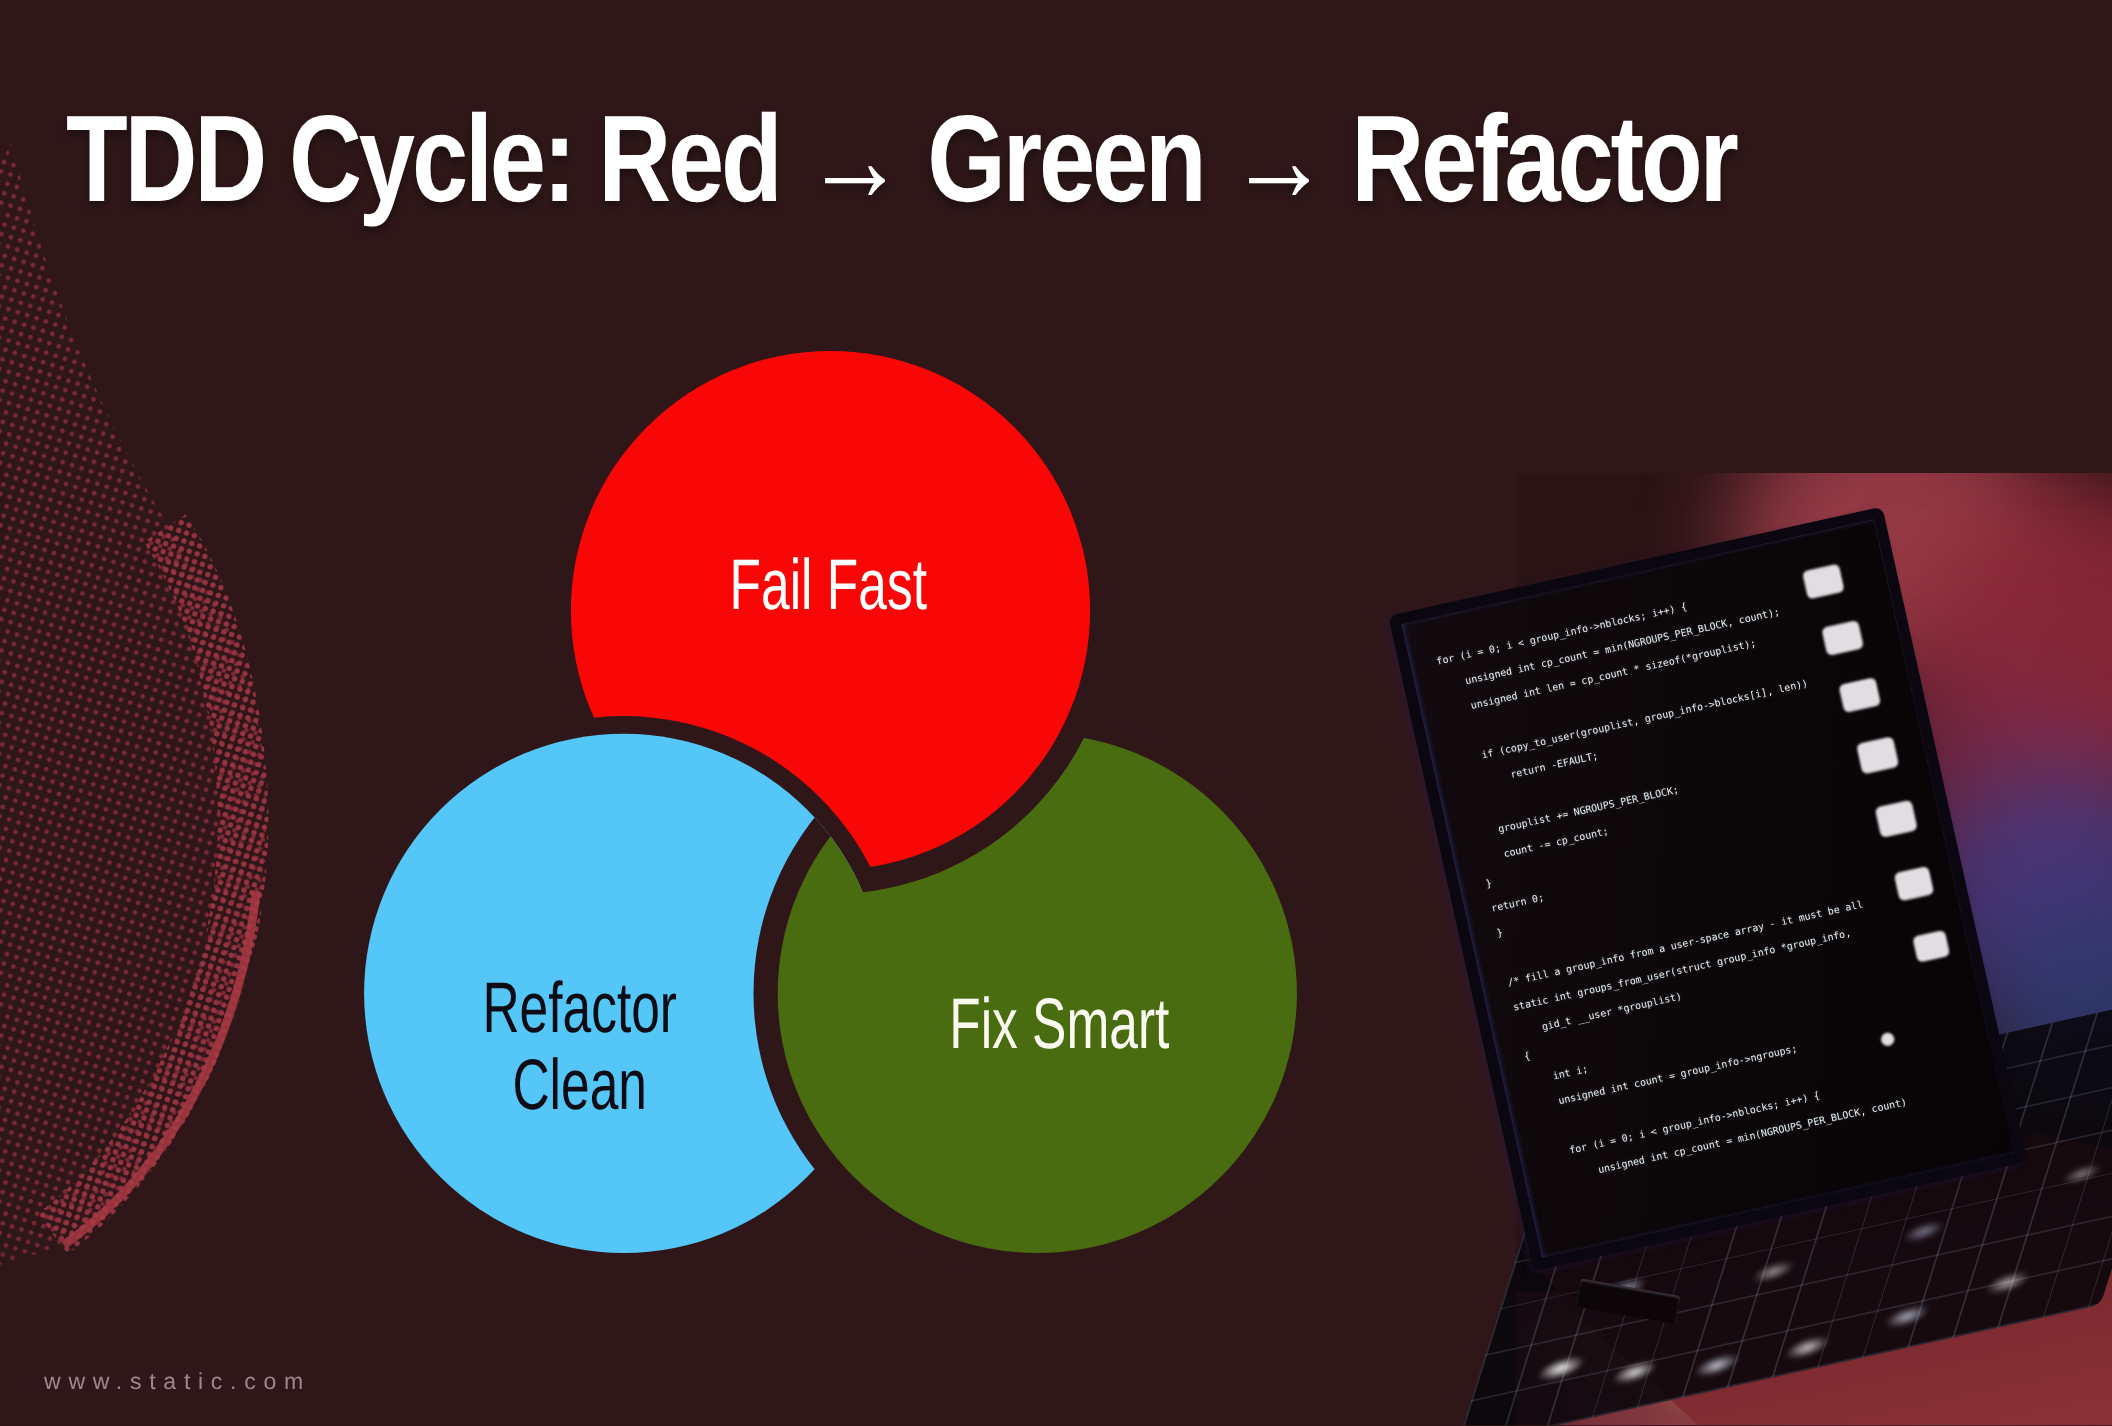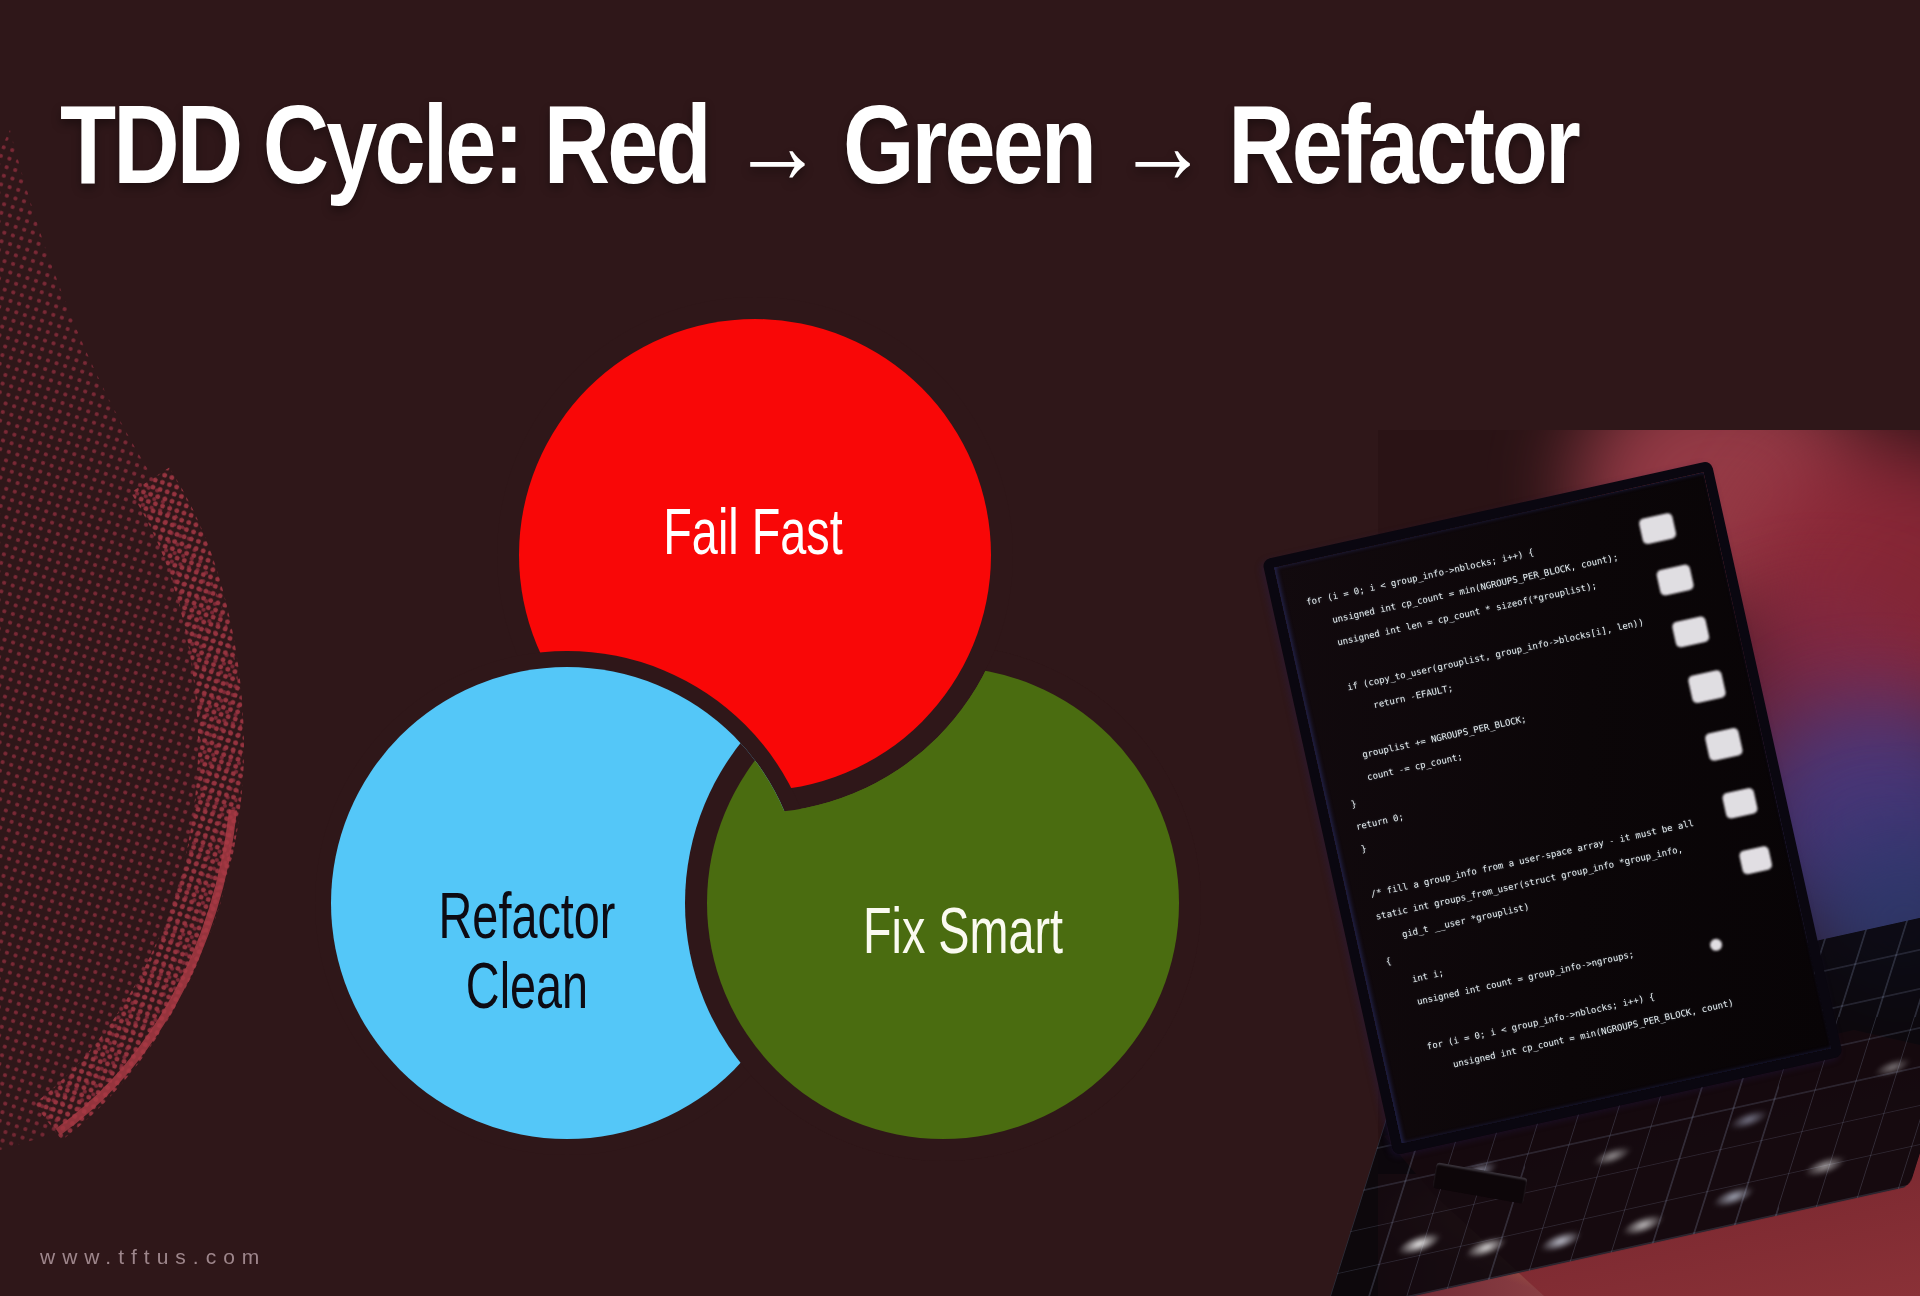--- a/index.html
+++ b/index.html
@@ -198,13 +198,13 @@
   <g mask="url(#greenRepaintMask)">
     <circle cx="943" cy="903" r="258" fill="#2f1719"></circle>
     <circle cx="943" cy="903" r="236" fill="#4a6c10"></circle>
   </g>
 </svg>
 
 <div class="title">TDD Cycle: Red → Green → Refactor</div>
 <div class="vlabel lbl-fail">Fail Fast</div>
 <div class="vlabel wrap lbl-refactor">Refactor Clean</div>
 <div class="vlabel lbl-fix">Fix Smart</div>
-<div class="watermark">www.tftus.com</div>
+<div class="watermark">www.static.com</div>
 
 </body></html>

